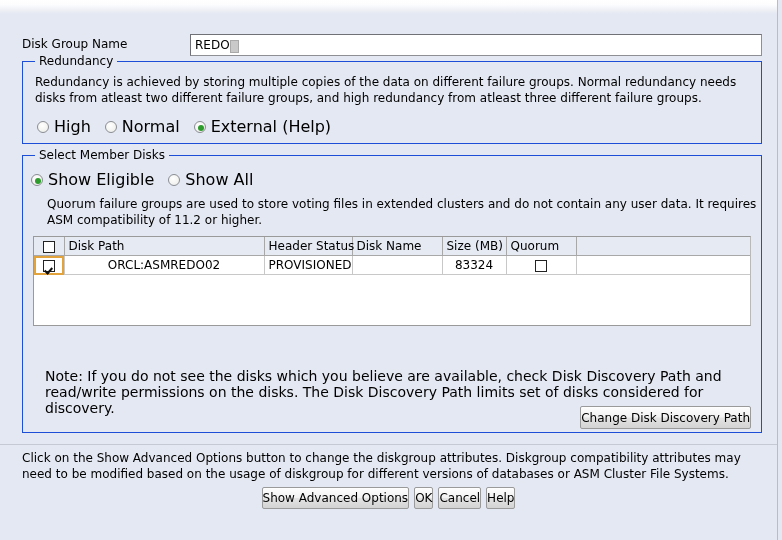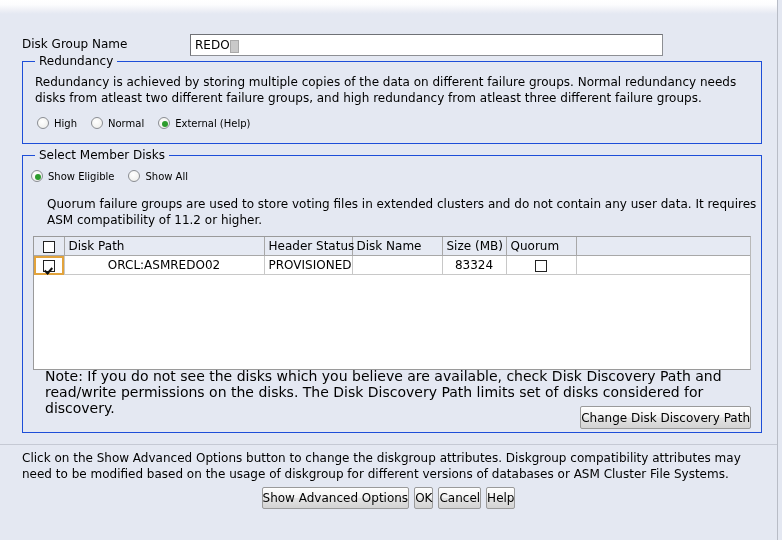--- a/index.html
+++ b/index.html
@@ -48,21 +48,21 @@
   }
   .dg-label {
     position: absolute;
     left: 22px; top: 3px;
     font-size: 12px;
     white-space: nowrap;
   }
   .dg-input {
     position: absolute;
     left: 190px; top: 0px;
-    width: 473px; height: 22px;
+    width: 572px; height: 22px;
     background: #ffffff;
     border: 1px solid #8d8f94;
     border-top-color: #6f7176;
     border-left-color: #6f7176;
     font-family: "DejaVu Sans", "Liberation Sans", sans-serif;
     font-size: 12px;
     padding: 0 4px;
     display: flex;
     align-items: center;
   }
@@ -106,21 +106,21 @@
   .radio-row {
     position: absolute;
     left: 14px; top: 55px;
     display: flex;
     align-items: center;
   }
   .radio-item {
     display: flex;
     align-items: center;
     margin-right: 14px;
-    font-size: 10px;
+    font-size: 16px;
     white-space: nowrap;
   }
   .radio-dot {
     width: 12px; height: 12px;
     border-radius: 50%;
     border: 1px solid #8a8d93;
     background: radial-gradient(circle at 42% 35%, #ffffff 0%, #f3f3f1 60%, #e8e8e4 100%);
     margin-right: 5px;
     position: relative;
     flex: 0 0 auto;
@@ -150,21 +150,21 @@
     width: 716px;
     font-size: 12px;
     line-height: 16px;
     margin-left: 14px;
   }
 
   
   .table-wrap {
     position: absolute;
     left: 10px; top: 80px;
-    width: 718px; height: 134px;
+    width: 718px; height: 90px;
     background: #ffffff;
     border: 1px solid #9a9a9a;
     border-right: 1px solid #b9b9b9;
     overflow: hidden;
   }
   table.disktable {
     border-collapse: collapse;
     width: 718px;
     table-layout: fixed;
     font-size: 12px;

